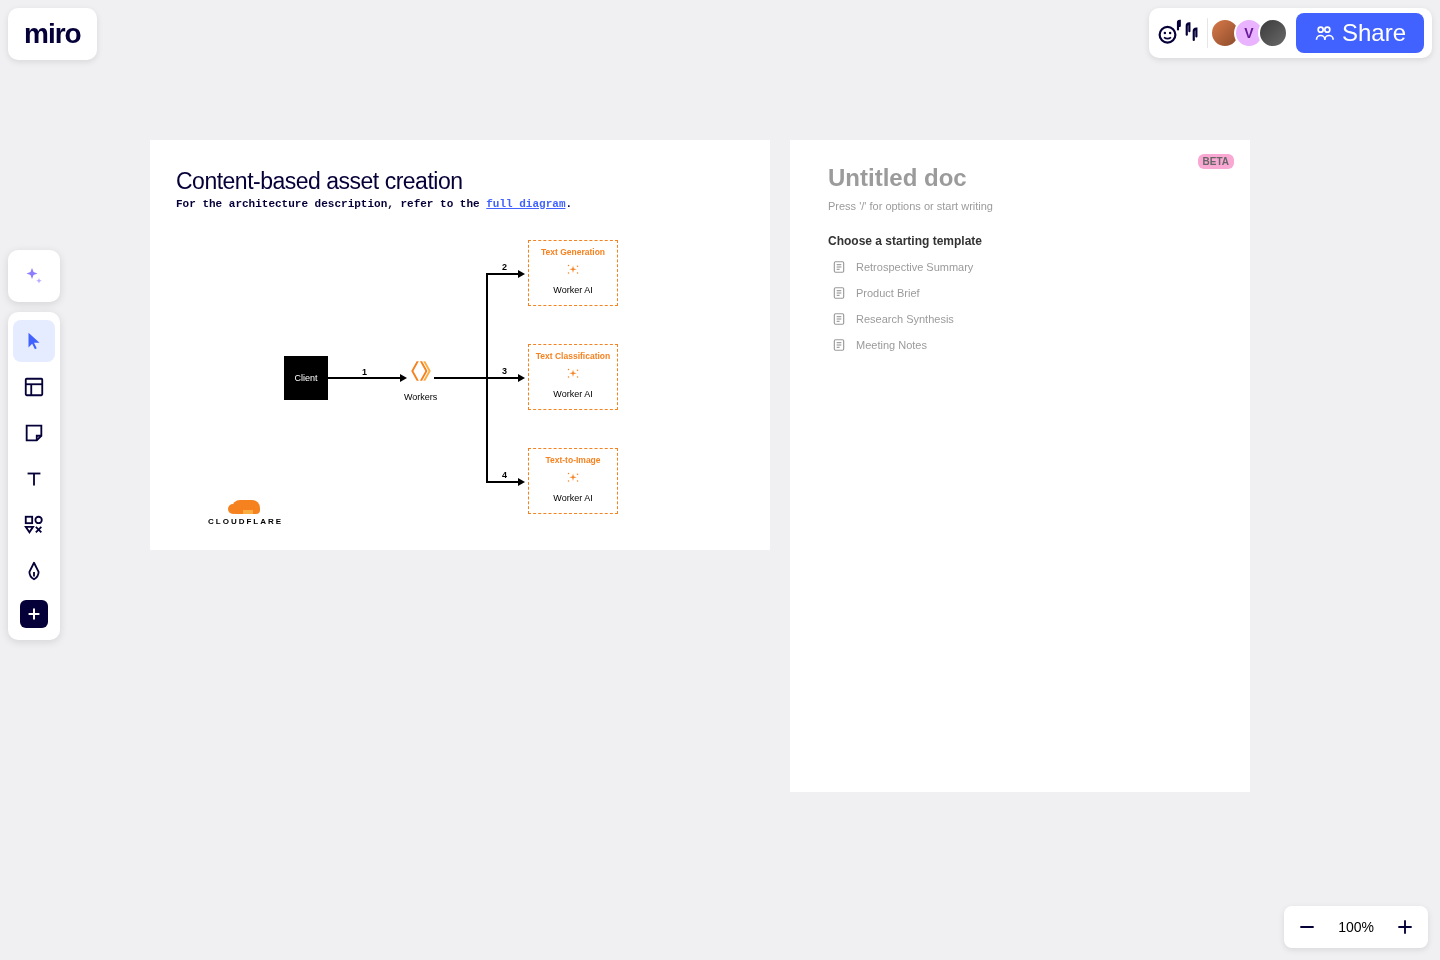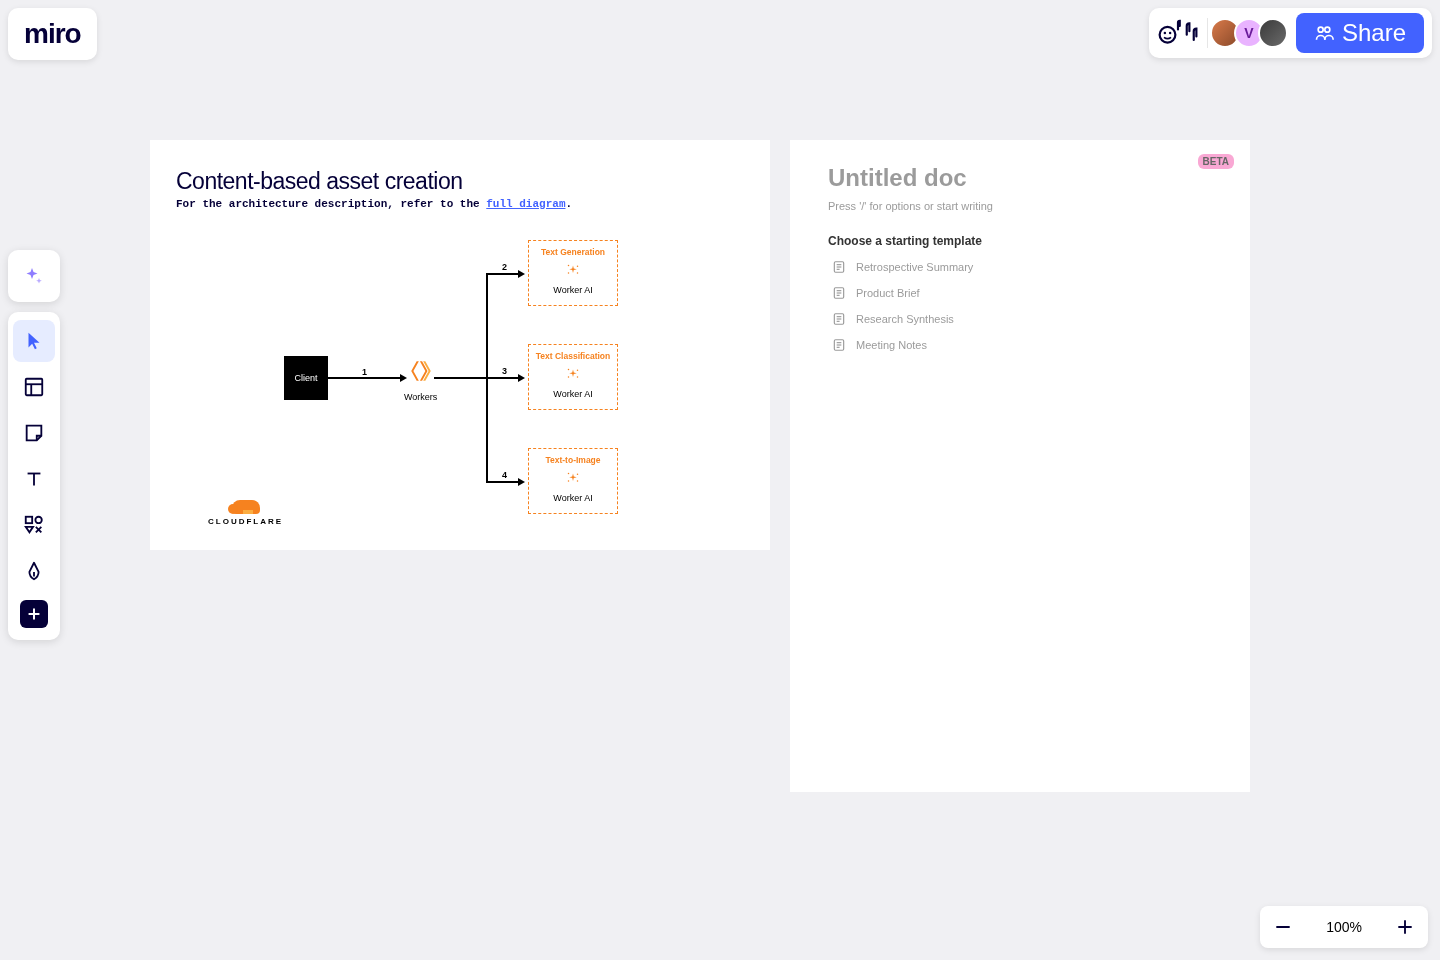--- a/index.html
+++ b/index.html
@@ -221,21 +221,21 @@
 .template-item .ti-icon {
   width:14px; height:14px;
 }
 
 
 .zoom {
   position:absolute; right:12px; bottom:12px;
   background:#fff; border-radius:8px;
   box-shadow:0 2px 6px rgba(0,0,0,0.1);
   height:42px; display:flex; align-items:center;
-  padding:0 14px; gap:34px;
+  padding:0 14px; gap:22px;
 }
 .zoom-btn { cursor:pointer; display:flex; }
 .zoom-level { font-size:14px; font-weight:500; }
 </style>
 </head>
 <body>
 
 <div class="logo-box">miro</div>
 
 <div class="top-right">

